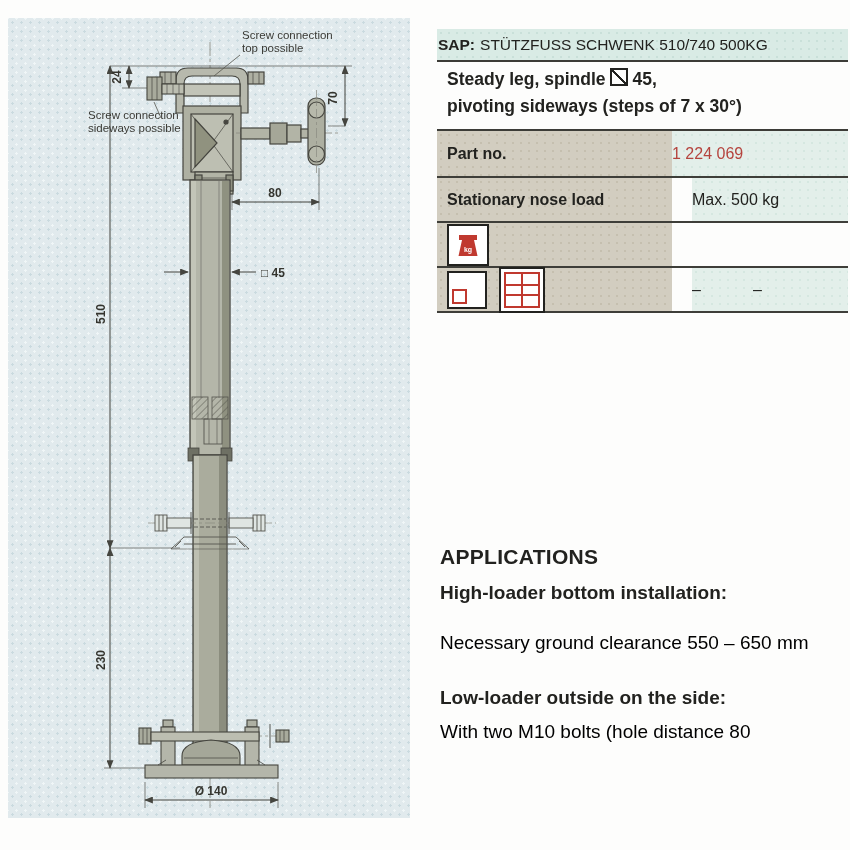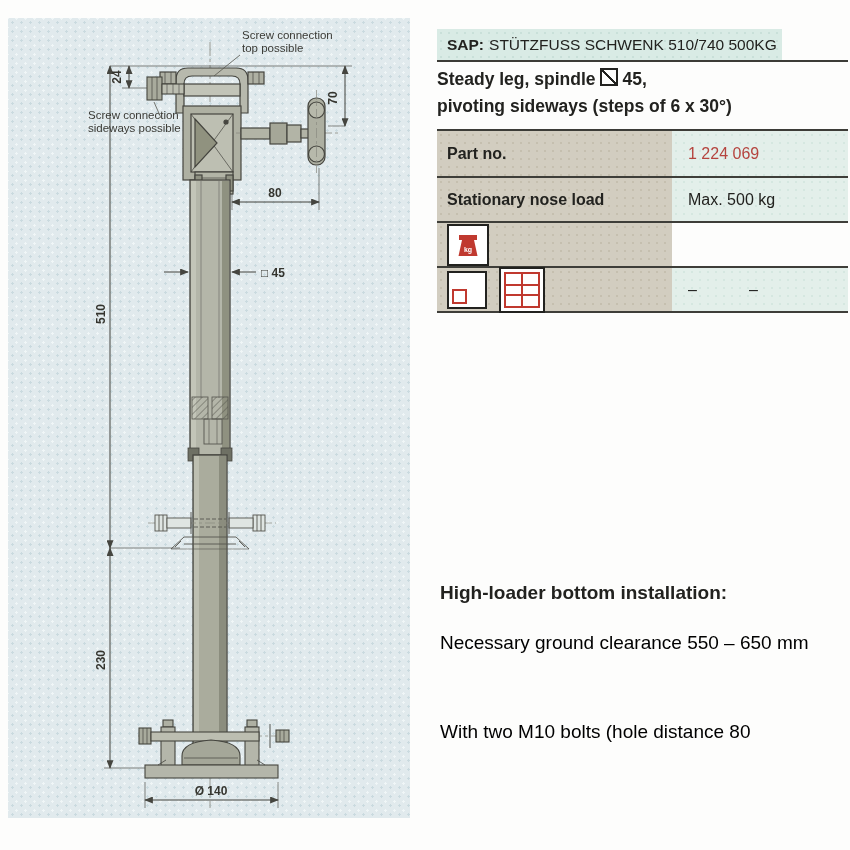--- a/index.html
+++ b/index.html
@@ -10,39 +10,39 @@
   .panel-left{position:absolute;left:8px;top:18px;width:402px;height:800px;
       background-color:#e1eaed;
       background-image:radial-gradient(#cadadf 1px,rgba(0,0,0,0) 1.4px),
                        radial-gradient(#f0f6f7 1px,rgba(0,0,0,0) 1.4px);
       background-size:9px 9px,9px 9px;background-position:0 0,4px 5px;}
   .panel-left svg{position:absolute;left:0;top:0;}
   .dimtxt{font-family:"Liberation Sans",sans-serif;font-size:12px;font-weight:bold;fill:#35352f;}
   .annot{font-family:"Liberation Sans",sans-serif;font-size:11.5px;fill:#3a3a35;}
 
   
-  .sap-bar{position:absolute;left:437px;top:29px;width:345px;height:31px;
+  .sap-bar{position:absolute;left:437px;top:29px;width:411px;height:31px;
       background-color:#d9ebe5;
       background-image:radial-gradient(#c9e0d9 1px,rgba(0,0,0,0) 1.3px);background-size:8px 8px;
-      line-height:31px;font-size:15.5px;padding-left:10px;box-sizing:border-box;white-space:nowrap;}
+      line-height:31px;font-size:15.5px;padding-left:1px;box-sizing:border-box;white-space:nowrap;}
   .sap-bar b{margin-right:5px;}
   .rule{position:absolute;left:437px;width:411px;height:2px;background:#3c3c37;}
-  .subtitle{position:absolute;left:437px;top:66px;font-size:17.5px;font-weight:bold;line-height:27px;}
+  .subtitle{position:absolute;left:447px;top:66px;font-size:17.5px;font-weight:bold;line-height:27px;}
   .sq-sym{display:inline-block;width:14px;height:14px;border:2px solid #22221f;margin:0 5px -1px 4px;
       background-image:linear-gradient(to top right,rgba(0,0,0,0) 45%,#22221f 45%,#22221f 55%,rgba(0,0,0,0) 55%);}
 
   .spec-table{position:absolute;left:437px;top:131px;width:411px;}
   .spec-row{display:flex;border-bottom:2px solid #3e3e39;}
   .cell-label{width:235px;box-sizing:border-box;display:flex;align-items:center;padding-left:10px;
       font-weight:bold;font-size:16px;background-color:#d2cdc0;
       background-image:radial-gradient(#c5bfaf 1px,rgba(0,0,0,0) 1.3px);background-size:8px 8px;}
-  .cell-value{flex:1;box-sizing:border-box;display:flex;align-items:center;padding-left:16px;
+  .cell-value{flex:1;box-sizing:border-box;display:flex;align-items:center;padding-left:0;
       font-size:16px;background-color:#e3efea;
       background-image:radial-gradient(#d5e7e0 1px,rgba(0,0,0,0) 1.3px);background-size:8px 8px;}
-  .r1{height:45px;} .r2,.r3,.r4{height:43px;}
+  .r1{height:45px;} .r2,.r3,.r4{height:43px;gap:20px;}
   .part-no{color:#b5443e;}
   .dash-b{margin-left:52px;}
 
   .icon-weight{width:38px;height:38px;border:2px solid #22221f;background:#fff;
       display:flex;align-items:center;justify-content:center;}
   .icon-carton{width:36px;height:34px;border:2px solid #22221f;background:#fff;position:relative;margin-right:12px;}
   .icon-carton::after{content:"";position:absolute;left:3px;bottom:3px;width:11px;height:11px;border:2px solid #c0392f;}
   .icon-grid{width:36px;height:36px;border:2px solid #22221f;background:#fff;padding:3px;box-sizing:content-box;}
   .icon-grid .grid-inner{width:100%;height:100%;border:2px solid #c0392f;box-sizing:border-box;
       background-image:
@@ -228,21 +228,21 @@
     </svg>
   </div>
 
   <div class="sap-bar">
     <b>SAP:</b><span>STÜTZFUSS SCHWENK 510/740 500KG</span>
   </div>
   <div class="rule" style="top:60px;"></div>
 
   <div class="subtitle">
     <div><span>Steady leg, spindle</span><span class="sq-sym"></span><span>45,</span></div>
-    <div>pivoting sideways (steps of 6 x 30°)</div>
+    <div>pivoting sideways (steps of 7 x 30°)</div>
   </div>
   <div class="rule" style="top:129px;"></div>
 
   <div class="spec-table">
     <div class="spec-row r1">
       <div class="cell-label">Part no.</div>
       <div class="cell-value">
           <span class="part-no">1 224 069</span>
         </div>
     </div>
@@ -268,21 +268,23 @@
             <span class="grid-inner" style="display:block;"></span>
           </span>
       </div>
       <div class="cell-value">
         <span>–</span>
         <span class="dash-b">–</span>
       </div>
     </div>
   </div>
 
+  <div class="apps-heading">APPLICATIONS</div>
 
   <div class="sec-title t1">High-loader bottom installation:</div>
   <div class="sec-body b1">Necessary ground clearance 550 – 650 mm</div>
 
+  <div class="sec-title t2">Low-loader outside on the side:</div>
   <div class="sec-body b2">
     <div>With two M10 bolts (hole distance 80</div>
   </div>
 
 </div>
 
 </body></html>

